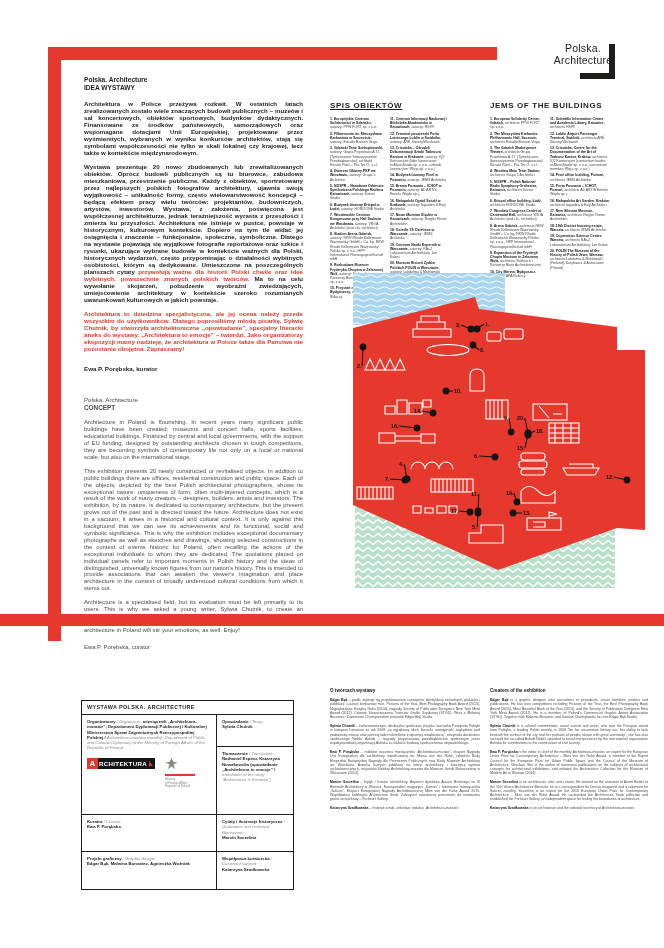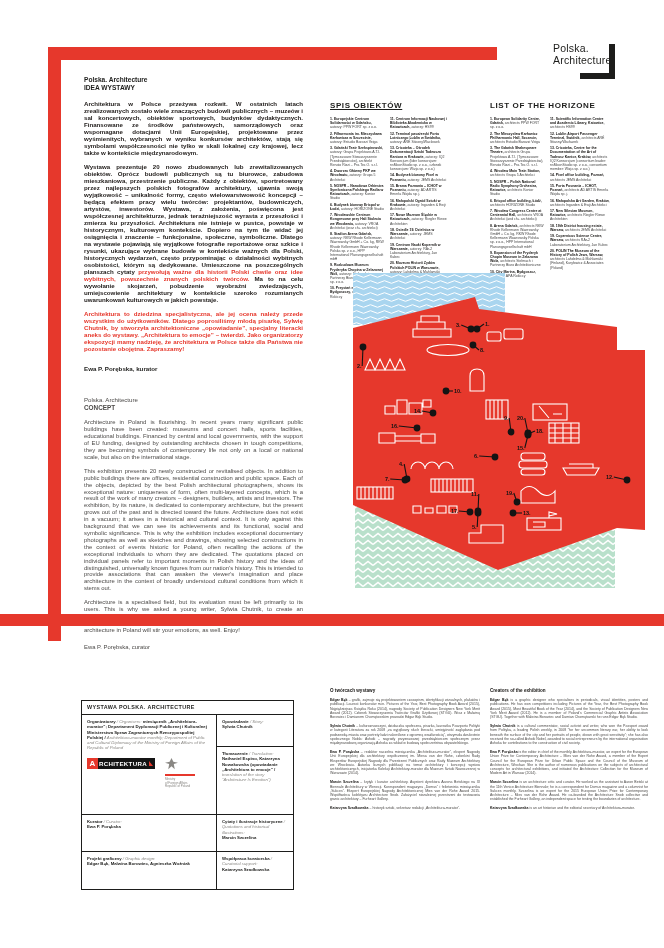--- a/index.html
+++ b/index.html
@@ -3,21 +3,21 @@
 <meta charset="utf-8">
 <style>
   html,body{margin:0;padding:0;background:#eee;}
   .page{position:relative;width:664px;height:948px;background:#ffffff;
         font-family:"Liberation Sans",sans-serif;color:#1d1d1b;overflow:hidden;margin:0 auto;}
   .abs{position:absolute;}
   .red{background:#e6382c;}
   .blk{background:#1d1d1b;}
 
   
-  .brand{font-size:10.5px;line-height:11.5px;color:#1d1d1b;letter-spacing:.2px;}
+  .brand{font-size:10.5px;line-height:11.5px;color:#1d1d1b;letter-spacing:.2px;text-align:center;}
 
   
   .pl-head{font-size:6.6px;line-height:7.6px;font-weight:bold;}
   .pl-body{font-size:6.15px;line-height:7px;font-weight:bold;text-align:justify;color:#262220;}
   .en-body{font-size:5.9px;line-height:6.9px;color:#4c4a48;text-align:justify;}
   .red-text{color:#e6382c;}
   .sig{font-size:6.2px;font-weight:bold;}
 
   
   .list-title{font-size:8px;font-weight:bold;letter-spacing:.6px;}
@@ -82,21 +82,21 @@
     <div class="sig" style="margin-top:13px;">Ewa P. Porębska, kurator</div>
     <div class="pl-head" style="margin-top:24px;font-weight:normal;font-size:6.1px;color:#4c4a48;">Polska. Architecture</div>
     <div class="pl-head" style="font-size:6.4px;color:#4c4a48;font-weight:bold;">CONCEPT</div>
     <div class="en-body" style="margin-top:8px;">Architecture in Poland is flourishing. In recent years many significant public buildings have been created: museums and concert halls, sports facilities, educational buildings. Financed by central and local governments, with the support of EU funding, designed by outstanding architects chosen in tough competitions, they are becoming symbols of contemporary life not only on a local or national scale, but also on the international stage.</div>
     <div class="en-body" style="margin-top:7px;">This exhibition presents 20 newly constructed or revitalised objects. In addition to public buildings there are offices, residential construction and public space. Each of the objects, depicted by the best Polish architectural photographers, shows its exceptional nature: uniqueness of form, often multi-layered concepts, which is a result of the work of many creators – designers, builders, artists and investors. The exhibition, by its nature, is dedicated to contemporary architecture, but the present grows out of the past and is directed toward the future. Architecture does not exist in a vacuum; it arises in a historical and cultural context. It is only against this background that we can see its achievements and its functional, social and symbolic significance. This is why the exhibition includes exceptional documentary photographs as well as sketches and drawings, showing selected constructions in the context of events historic for Poland, often recalling the actions of the exceptional individuals to whom they are dedicated. The quotations placed on individual panels refer to important moments in Polish history and the ideas of distinguished, universally known figures from our nation's history. This is intended to provide associations that can awaken the viewer's imagination and place architecture in the context of broadly understood cultural conditions from which it stems out.</div>
     <div class="en-body" style="margin-top:7px;">Architecture is a specialised field, but its evaluation must be left primarily to its users. This is why we asked a young writer, Sylwia Chutnik, to create an architectural “narrative,” a literary addendum to the exhibition. As she says, “Architecture is emotion.” As the organisers of the exhibition, we hope that architecture in Poland will stir your emotions, as well. Enjoy!</div>
     <div class="en-body" style="margin-top:10px;">Ewa P. Porębska, curator</div>
   </div>
 
   <div class="abs list-title" style="left:330px;top:101px;text-decoration:underline;">SPIS OBIEKTÓW</div>
-  <div class="abs list-title" style="left:490px;top:101px;">LIST OF THE HORIZONE</div>
+  <div class="abs list-title" style="left:490px;top:101px;">JEMS OF THE BUILDINGS</div>
   <div class="abs list-col" style="left:330px;top:117px;width:54px;" id="pl-list-a">
       <div class="bl-item"><b>1. Europejskie Centrum Solidarności w Gdańsku, </b>autorzy: PPW FORT sp. z o.o.</div>
       <div class="bl-item"><b>2. Filharmonia im. Mieczysława Karłowicza w Szczecinie, </b>autorzy: Estudio Barozzi Veiga</div>
       <div class="bl-item"><b>3. Gdański Teatr Szekspirowski, </b>autorzy: Grupa Projektowa A.T.I. (Tymczasowe Stowarzyszenie Przedsiębiorców), architekt Renato Rizzi – Pro.Tec.O. s.r.l.</div>
       <div class="bl-item"><b>4. Dworzec Główny PKP we Wrocławiu, </b>autorzy: Grupa 5 Architekci</div>
       <div class="bl-item"><b>5. NOSPR – Narodowa Orkiestra Symfoniczna Polskiego Radia w Katowicach, </b>autorzy: Konior Studio</div>
       <div class="bl-item"><b>6. Budynek biurowy Ericpol w Łodzi, </b>autorzy: HORIZONE Studio</div>
       <div class="bl-item"><b>7. Wrocławskie Centrum Kongresowe przy Hali Stulecia we Wrocławiu, </b>autorzy: VROA Architekci (oraz ch+ architekci)</div>
       <div class="bl-item"><b>8. Stadion Arena Gdańsk, </b>autorzy: RKW Rhode Kellermann Wawrowsky GmbH + Co. kg, RKW Rhode Kellermann Wawrowsky Polska sp. z o.o., HPP International Planungsgesellschaft mbH</div>
       <div class="bl-item"><b>9. Rozbudowa Muzeum Fryderyka Chopina w Żelazowej Woli, </b>autorzy: Stelmach i Partnerzy Biuro Architektoniczne sp. z o.o.</div>

